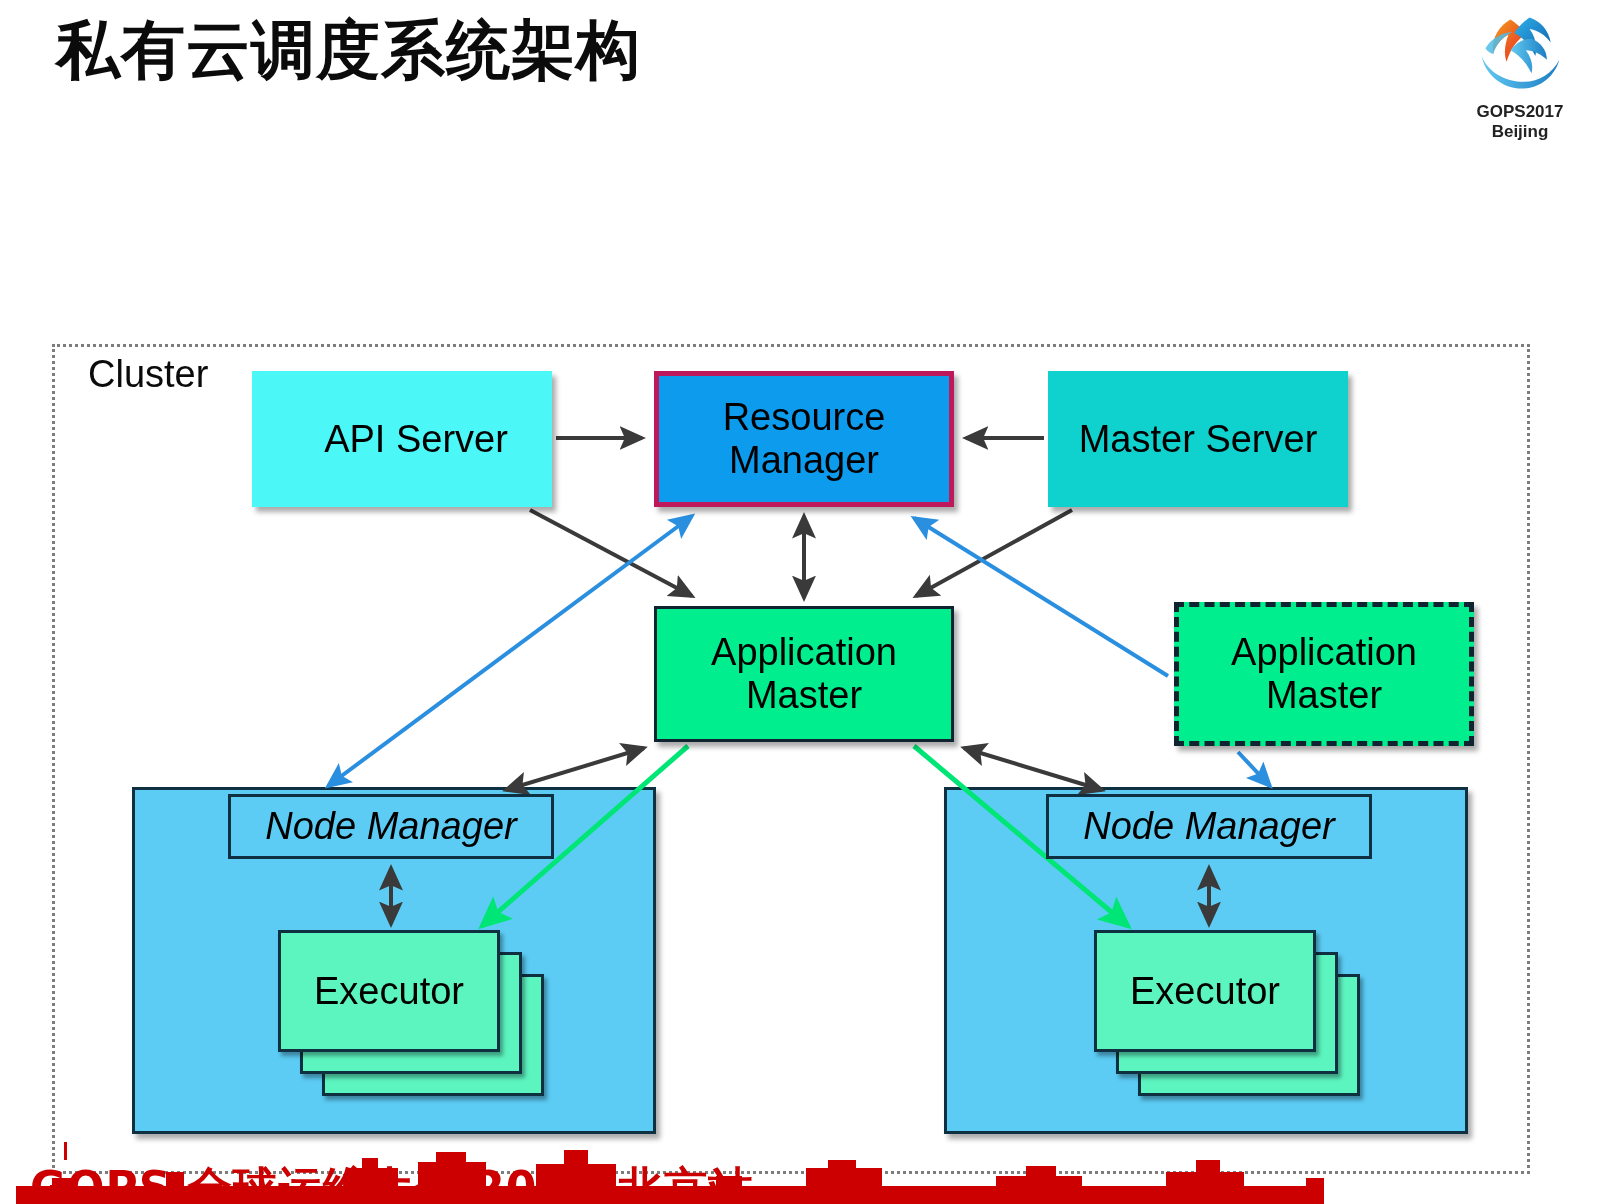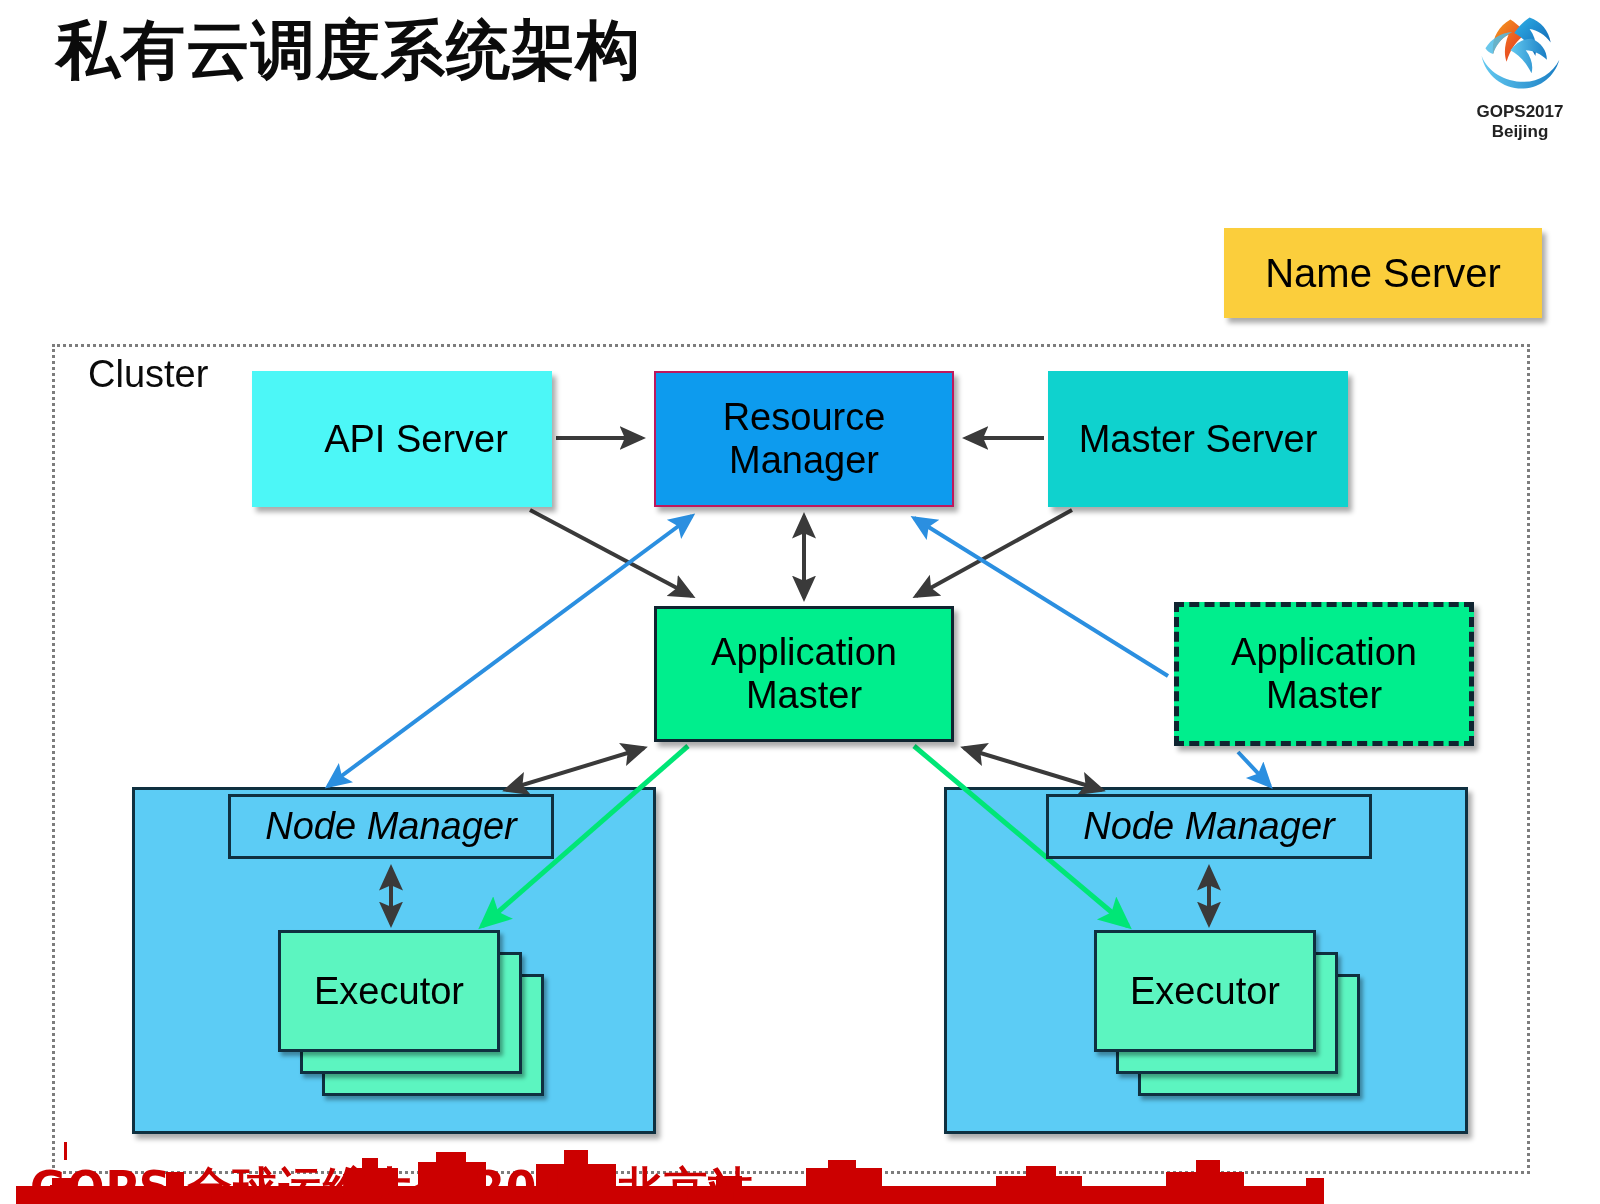--- a/index.html
+++ b/index.html
@@ -123,21 +123,21 @@
     left: 236px; top: 371px;
     width: 300px; height: 136px;
     background: #4cf7f7;
     font-size: 38px;
     padding-left: 28px;
   }
   #resource-manager-box {
     left: 638px; top: 371px;
     width: 300px; height: 136px;
     background: #0d9bee;
-    border: 2px solid #be185d;
+    border: 5px solid #be185d;
     font-size: 38px;
   }
   #query-server-box {
     left: 1032px; top: 371px;
     width: 300px; height: 136px;
     background: #0fd2ce;
     font-size: 38px;
   }
 
   
@@ -283,21 +283,20 @@
       <path d="M40 14 C26 22 20 36 22 50 C24 42 30 34 38 30 C34 40 33 50 36 58 C40 44 48 34 58 28 C50 22 45 17 40 14 Z" fill="url(#gwarm)"></path>
       <path d="M60 12 C72 16 80 26 82 38 C76 30 68 25 60 24 C66 32 68 42 66 52 C60 40 52 32 44 28 C50 20 55 15 60 12 Z" fill="url(#gcool)"></path>
       <path d="M62 34 C72 38 78 46 78 56 C72 50 64 46 56 46 C62 54 64 62 62 70 C56 58 48 50 40 46 C46 38 54 34 62 34 Z" fill="url(#gcool2)"></path>
       <path d="M10 52 C14 72 32 86 52 86 C70 86 86 74 91 56 C84 70 70 79 54 79 C34 79 16 68 10 52 Z" fill="url(#gcool2)"></path>
       <path d="M14 44 C20 34 30 28 42 27 C32 32 25 40 22 50 C18 49 16 47 14 44 Z" fill="#4fbde8" opacity="0.85"></path>
     </svg>
     <div id="logo-line1">GOPS2017</div>
     <div id="logo-line2">Beijing</div>
   </div>
 
-  <div class="node shadowed" id="name-server-box">Name Server</div>
 
   <div id="cluster-box"></div>
   <div id="cluster-label">Cluster</div>
 
   <svg id="arrow-layer" viewBox="0 0 1600 1204">
     <defs>
       <marker id="mk-dark" markerWidth="7" markerHeight="7" refX="5.6" refY="3" orient="auto">
         <path d="M0,0 L6.6,3 L0,6 L1.3,3 Z" fill="#3a3a3a"></path>
       </marker>
       <marker id="mk-dark-start" markerWidth="7" markerHeight="7" refX="1" refY="3" orient="auto">

